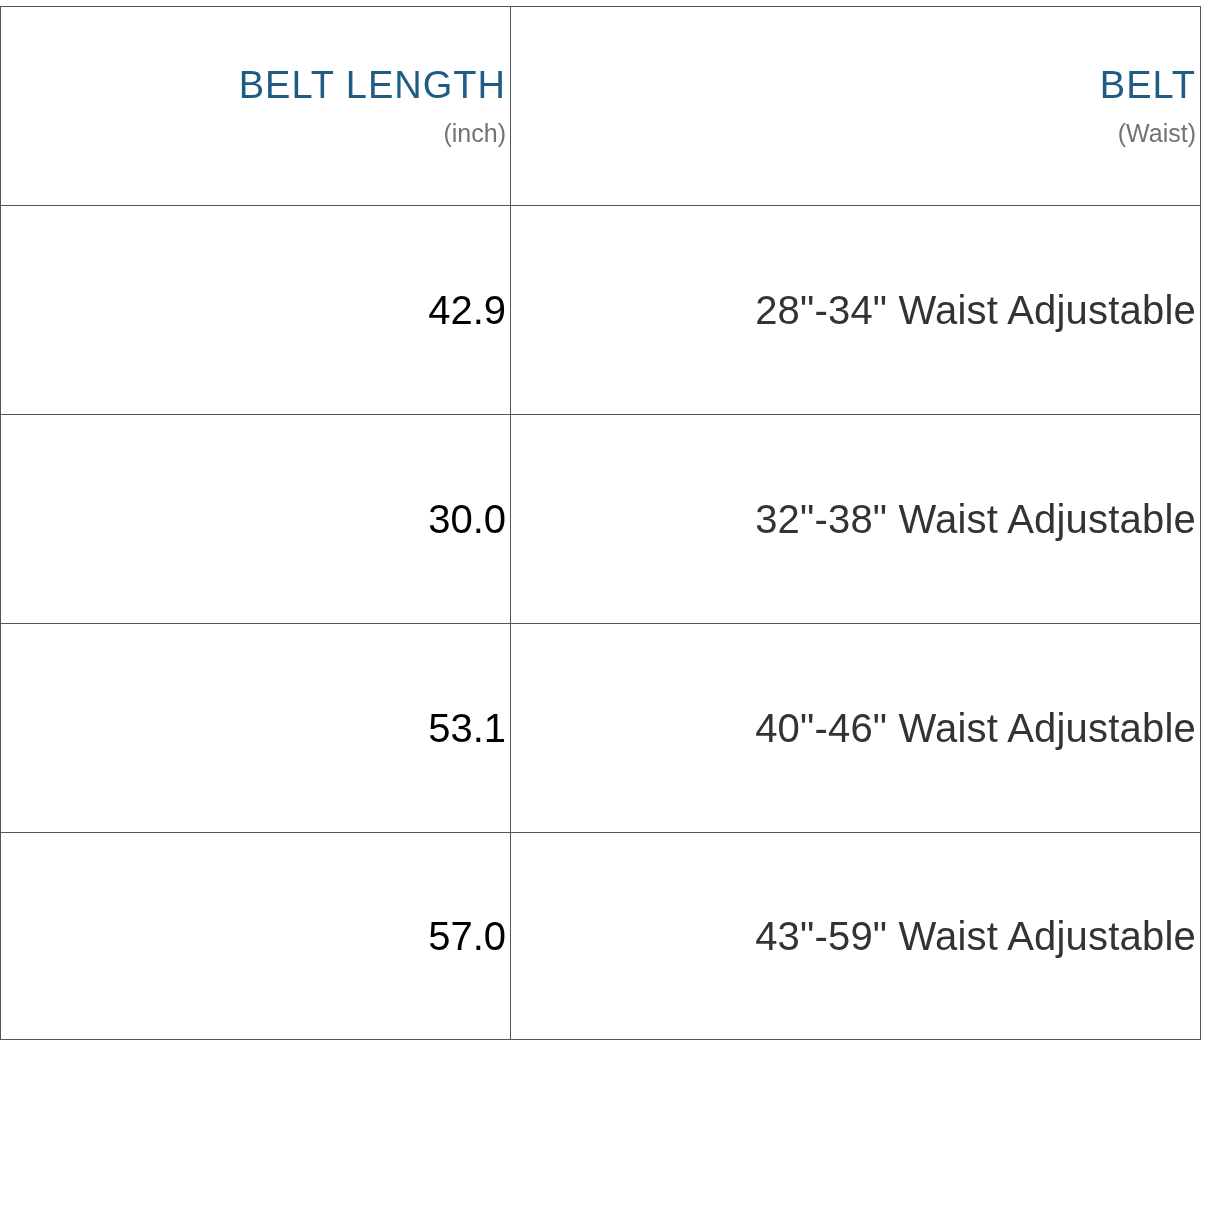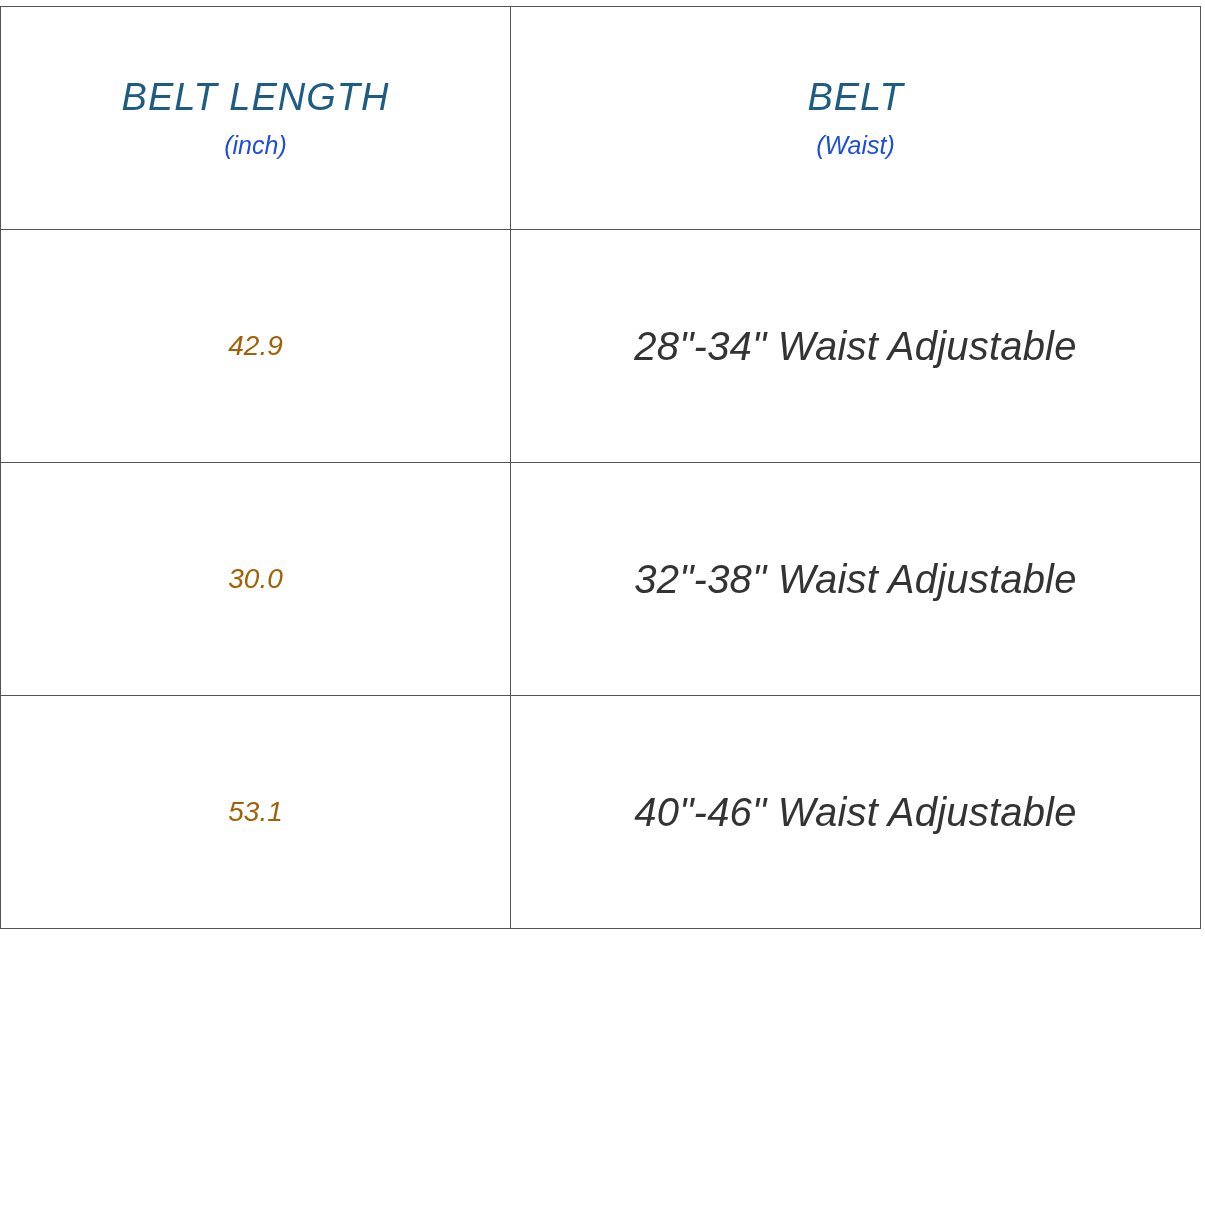--- a/index.html
+++ b/index.html
@@ -24,55 +24,54 @@
     position: absolute;
     left: 0;
     top: 6px;
     width: 1200px;
     border-collapse: collapse;
     table-layout: fixed;
   }
   table.size-table td,
   table.size-table th {
     border: 1px solid #555555;
-    padding: 16px;
+    padding: 4px;
     margin: 0;
-    text-align: center;
+    text-align: right;
     vertical-align: middle;
-    font-style: italic;
   }
   col.col-length { width: 510px; }
   col.col-size   { width: 690px; }
 
   
   tr.header-row th {
     height: 190px;
     color: #1f5c84;
     font-weight: normal;
   }
   .hdr-main {
     font-size: 38px;
     letter-spacing: 1px;
     color: #1f5c84;
     line-height: 1.15;
   }
   .hdr-sub {
     font-size: 25px;
-    color: #1d4ed8;
+    color: #737373;
     margin-top: 12px;
     line-height: 1.1;
   }
 
   
   tr.data-row td {
     height: 200px;
   }
   .cell-length {
-    font-size: 28px;
-    color: #a16207;
+    font-size: 40px;
+    color: #000000;
   }
   .cell-size {
     font-size: 40px;
     color: #333333;
     letter-spacing: 0.2px;
   }
   
   tr.data-row.last td { height: 198px; }
 </style>
 </head>
@@ -102,15 +101,19 @@
         <td class="cell-size">28"-34" Waist Adjustable</td>
       </tr>
       <tr class="data-row">
         <td class="cell-length">30.0</td>
         <td class="cell-size">32"-38" Waist Adjustable</td>
       </tr>
       <tr class="data-row">
         <td class="cell-length">53.1</td>
         <td class="cell-size">40"-46" Waist Adjustable</td>
       </tr>
+      <tr class="data-row last">
+        <td class="cell-length">57.0</td>
+        <td class="cell-size">43"-59" Waist Adjustable</td>
+      </tr>
     </tbody>
   </table>
 </div>
 
 </body></html>

